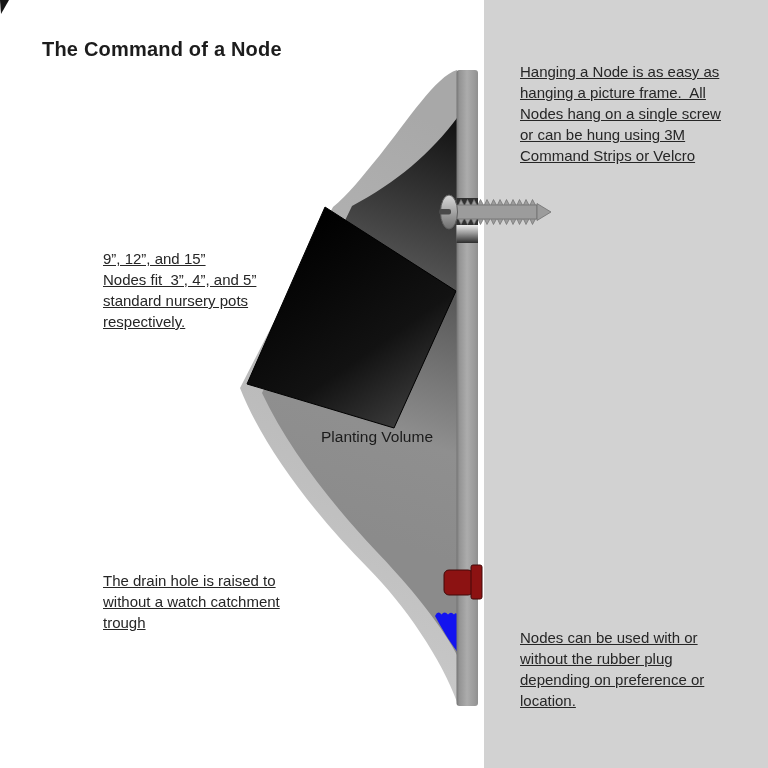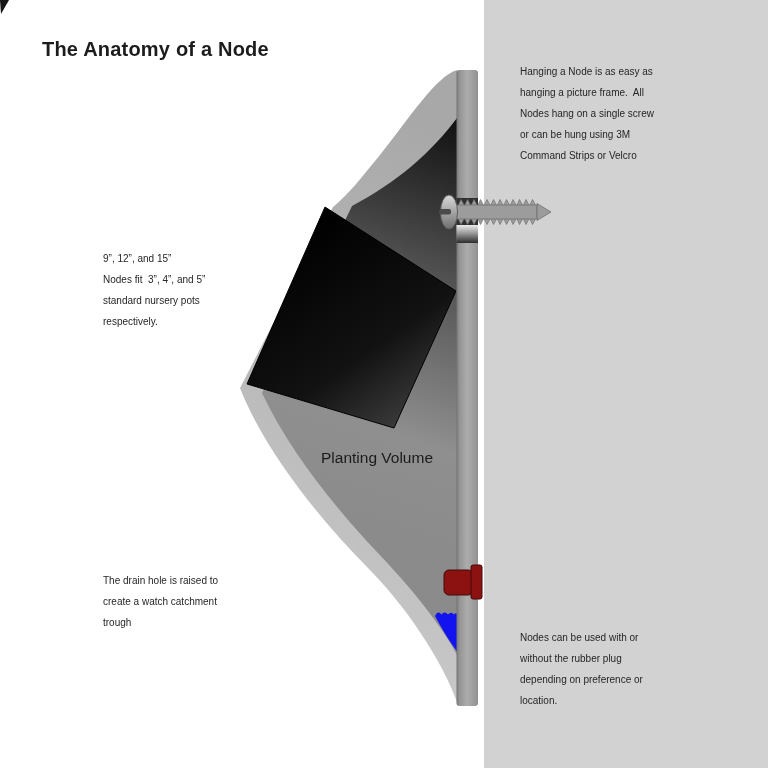--- a/index.html
+++ b/index.html
@@ -9,27 +9,28 @@
     font-family:"Liberation Sans", sans-serif;
   }
   .stage{position:absolute;inset:0;}
   svg.diagram{position:absolute;left:0;top:0;}
   .page-title{
     position:absolute;left:42px;top:38px;
     font-size:20px;font-weight:600;color:#1c1c1c;letter-spacing:0.2px;
   }
   .note{
     position:absolute;
-    font-size:10px;line-height:21px;color:#262626;
+    font-size:15px;line-height:21px;color:#262626;
     white-space:pre-wrap;
+    text-decoration:underline;
   }
   .note-right{left:520px;width:242px;}
   .pv-label{
     position:absolute;left:321px;top:428px;
-    font-size:15.5px;color:#1b1b1b;margin-top:21px;
+    font-size:15.5px;color:#1b1b1b;
   }
 </style>
 </head>
 <body>
 
 <div class="stage">
 
   <svg class="diagram" width="768" height="768" viewBox="0 0 768 768">
     <defs>
       <linearGradient id="gShell" gradientUnits="userSpaceOnUse" x1="250" y1="600" x2="470" y2="140">
@@ -110,37 +111,37 @@
     </g>
 
     <g>
       <rect x="444" y="570" width="29" height="25" rx="5" stroke="#420808" stroke-width="1" fill="#8c1212"></rect>
       <rect x="471" y="565" width="11" height="34" rx="2" stroke="#420808" stroke-width="1" fill="#8c1212"></rect>
     </g>
 
     <path d="M0,0 L9,0 L1,14 Z" fill="#151515"></path>
   </svg>
 
-  <div class="page-title">The Anatomy of a Node</div>
+  <div class="page-title">The Command of a Node</div>
 
   <div class="note note-right" style="top:61px;">Hanging a Node is as easy as
 hanging a picture frame.  All
 Nodes hang on a single screw
 or can be hung using 3M
 Command Strips or Velcro</div>
 
   <div class="note" style="left:103px;top:248px;width:210px;">9”, 12”, and 15”
 Nodes fit  3”, 4”, and 5”
 standard nursery pots
 respectively.</div>
 
 
 
   <div class="note" style="left:103px;top:570px;width:215px;">The drain hole is raised to
-create a watch catchment
+without a watch catchment
 trough</div>
 
   <div class="note note-right" style="top:627px;">Nodes can be used with or
 without the rubber plug
 depending on preference or
 location.</div>
 
   <div class="pv-label">Planting Volume</div>
 </div>
 

